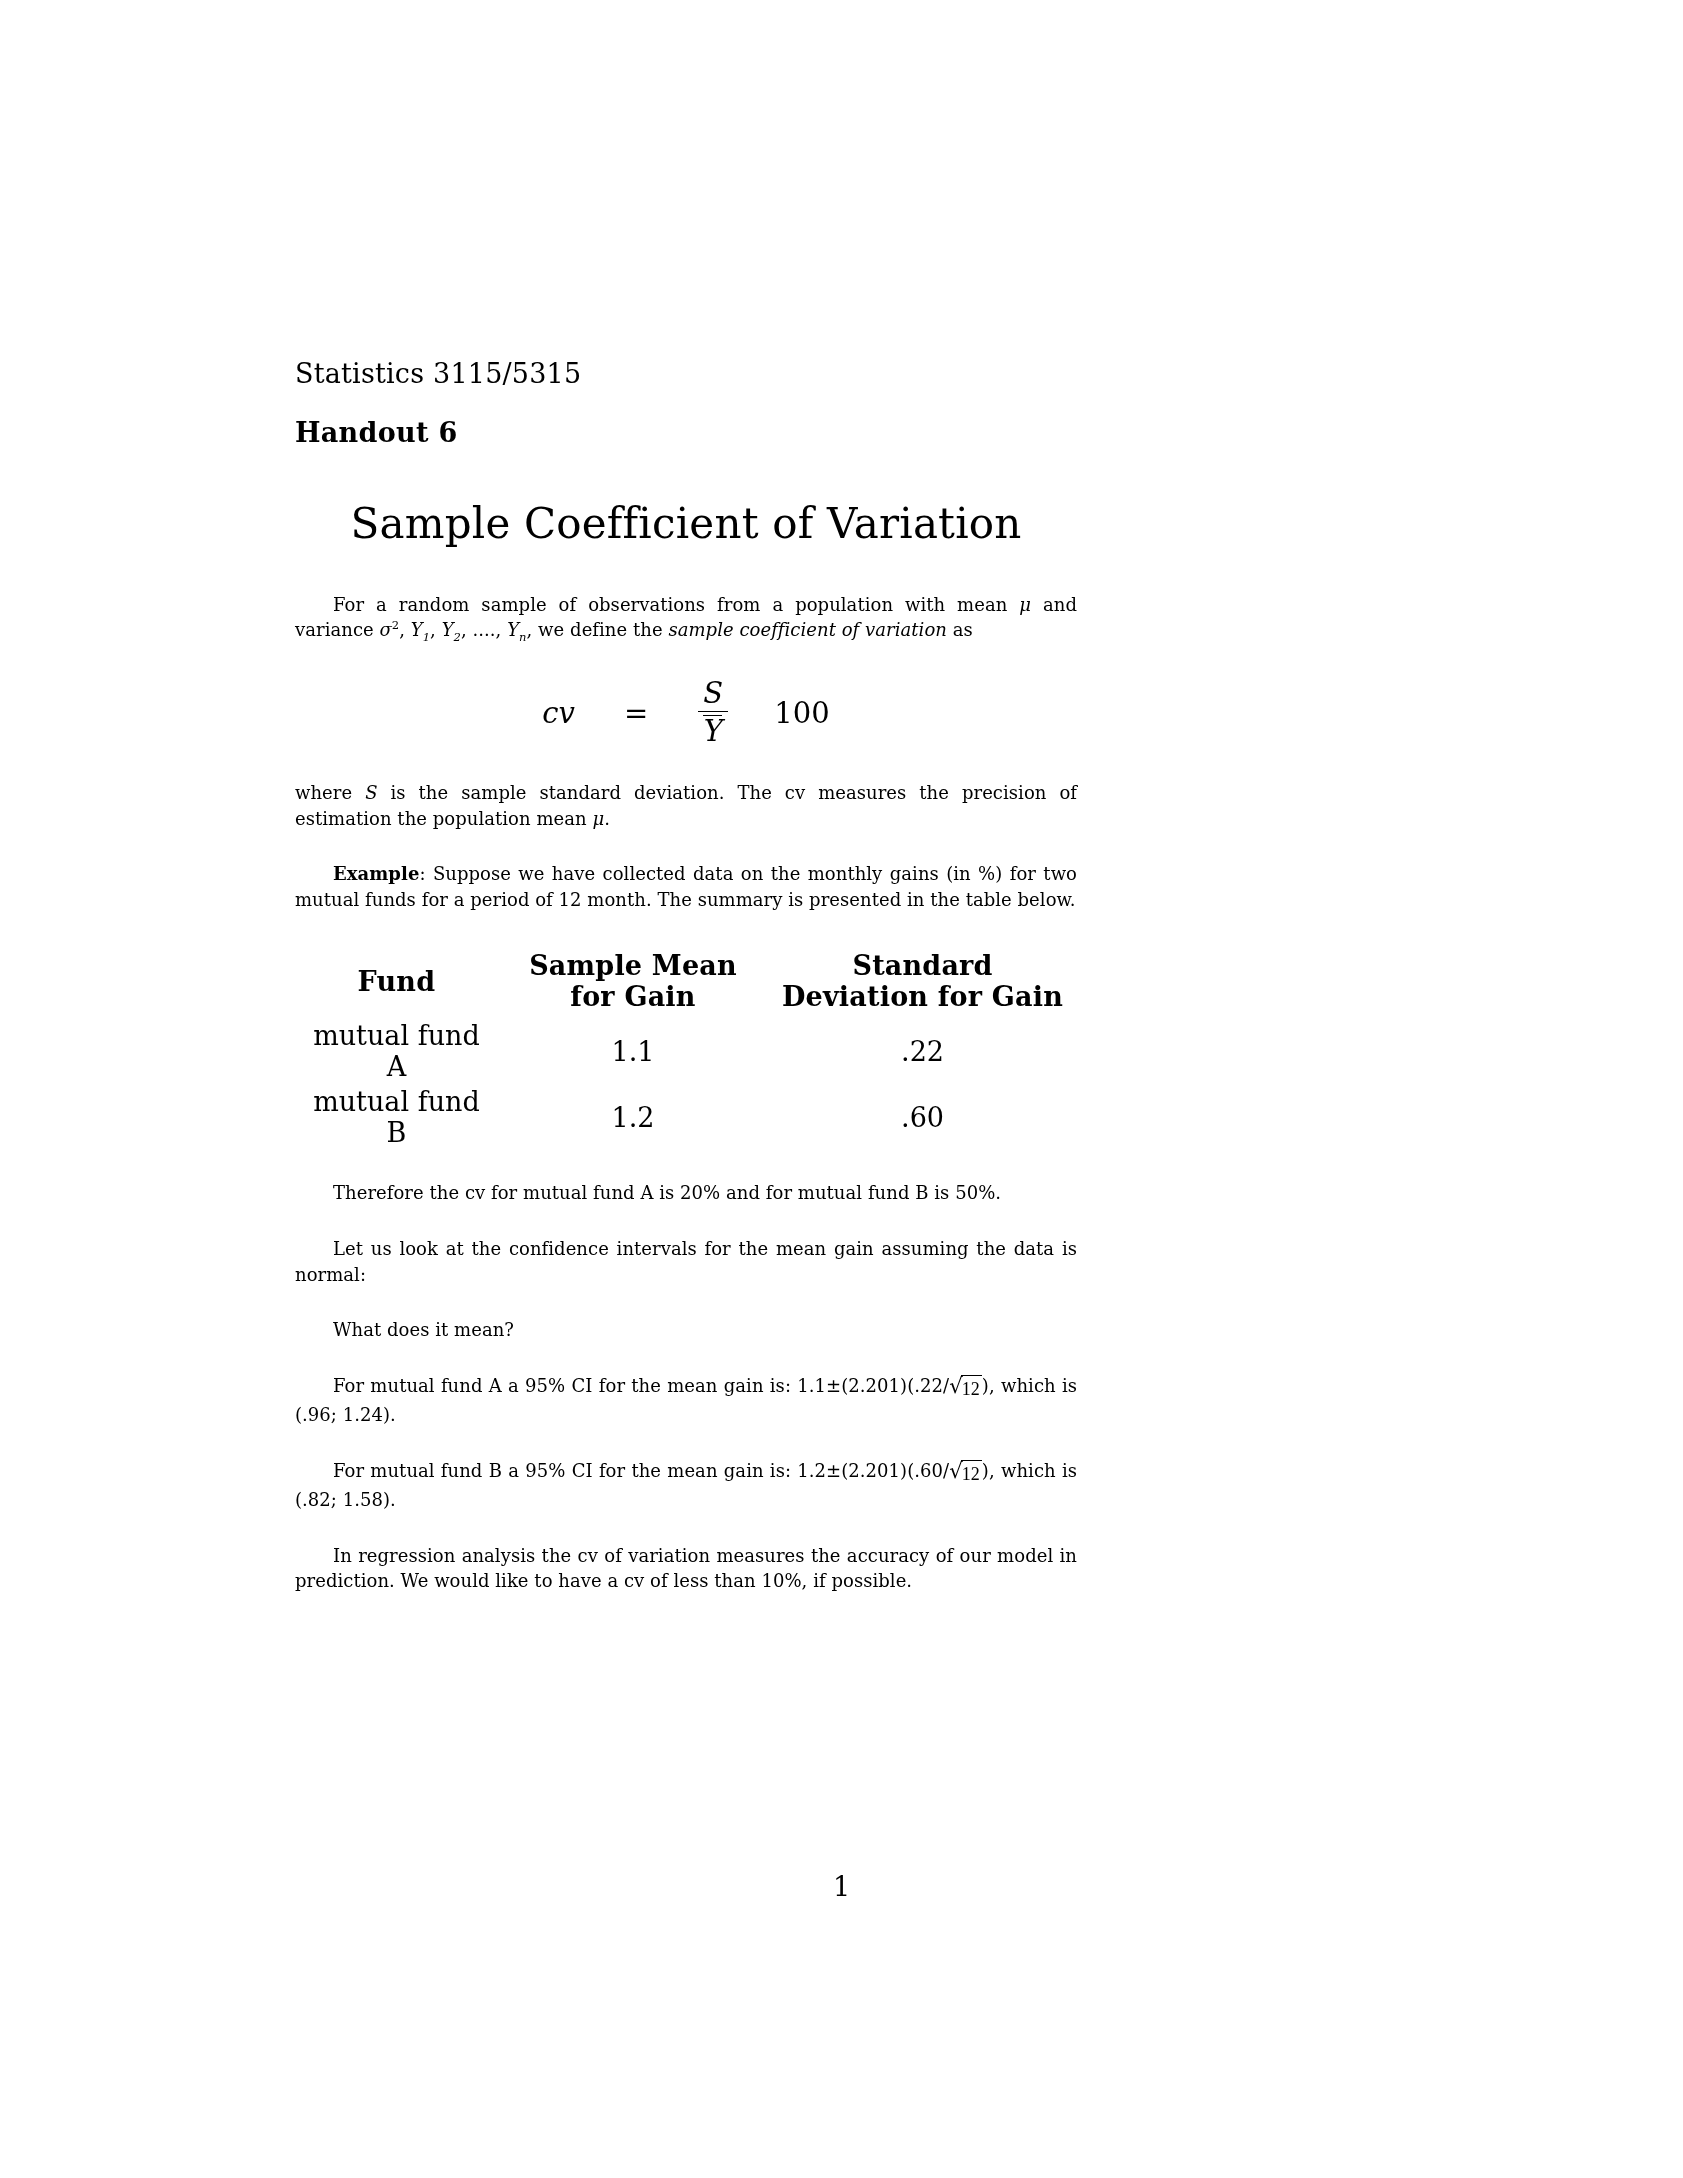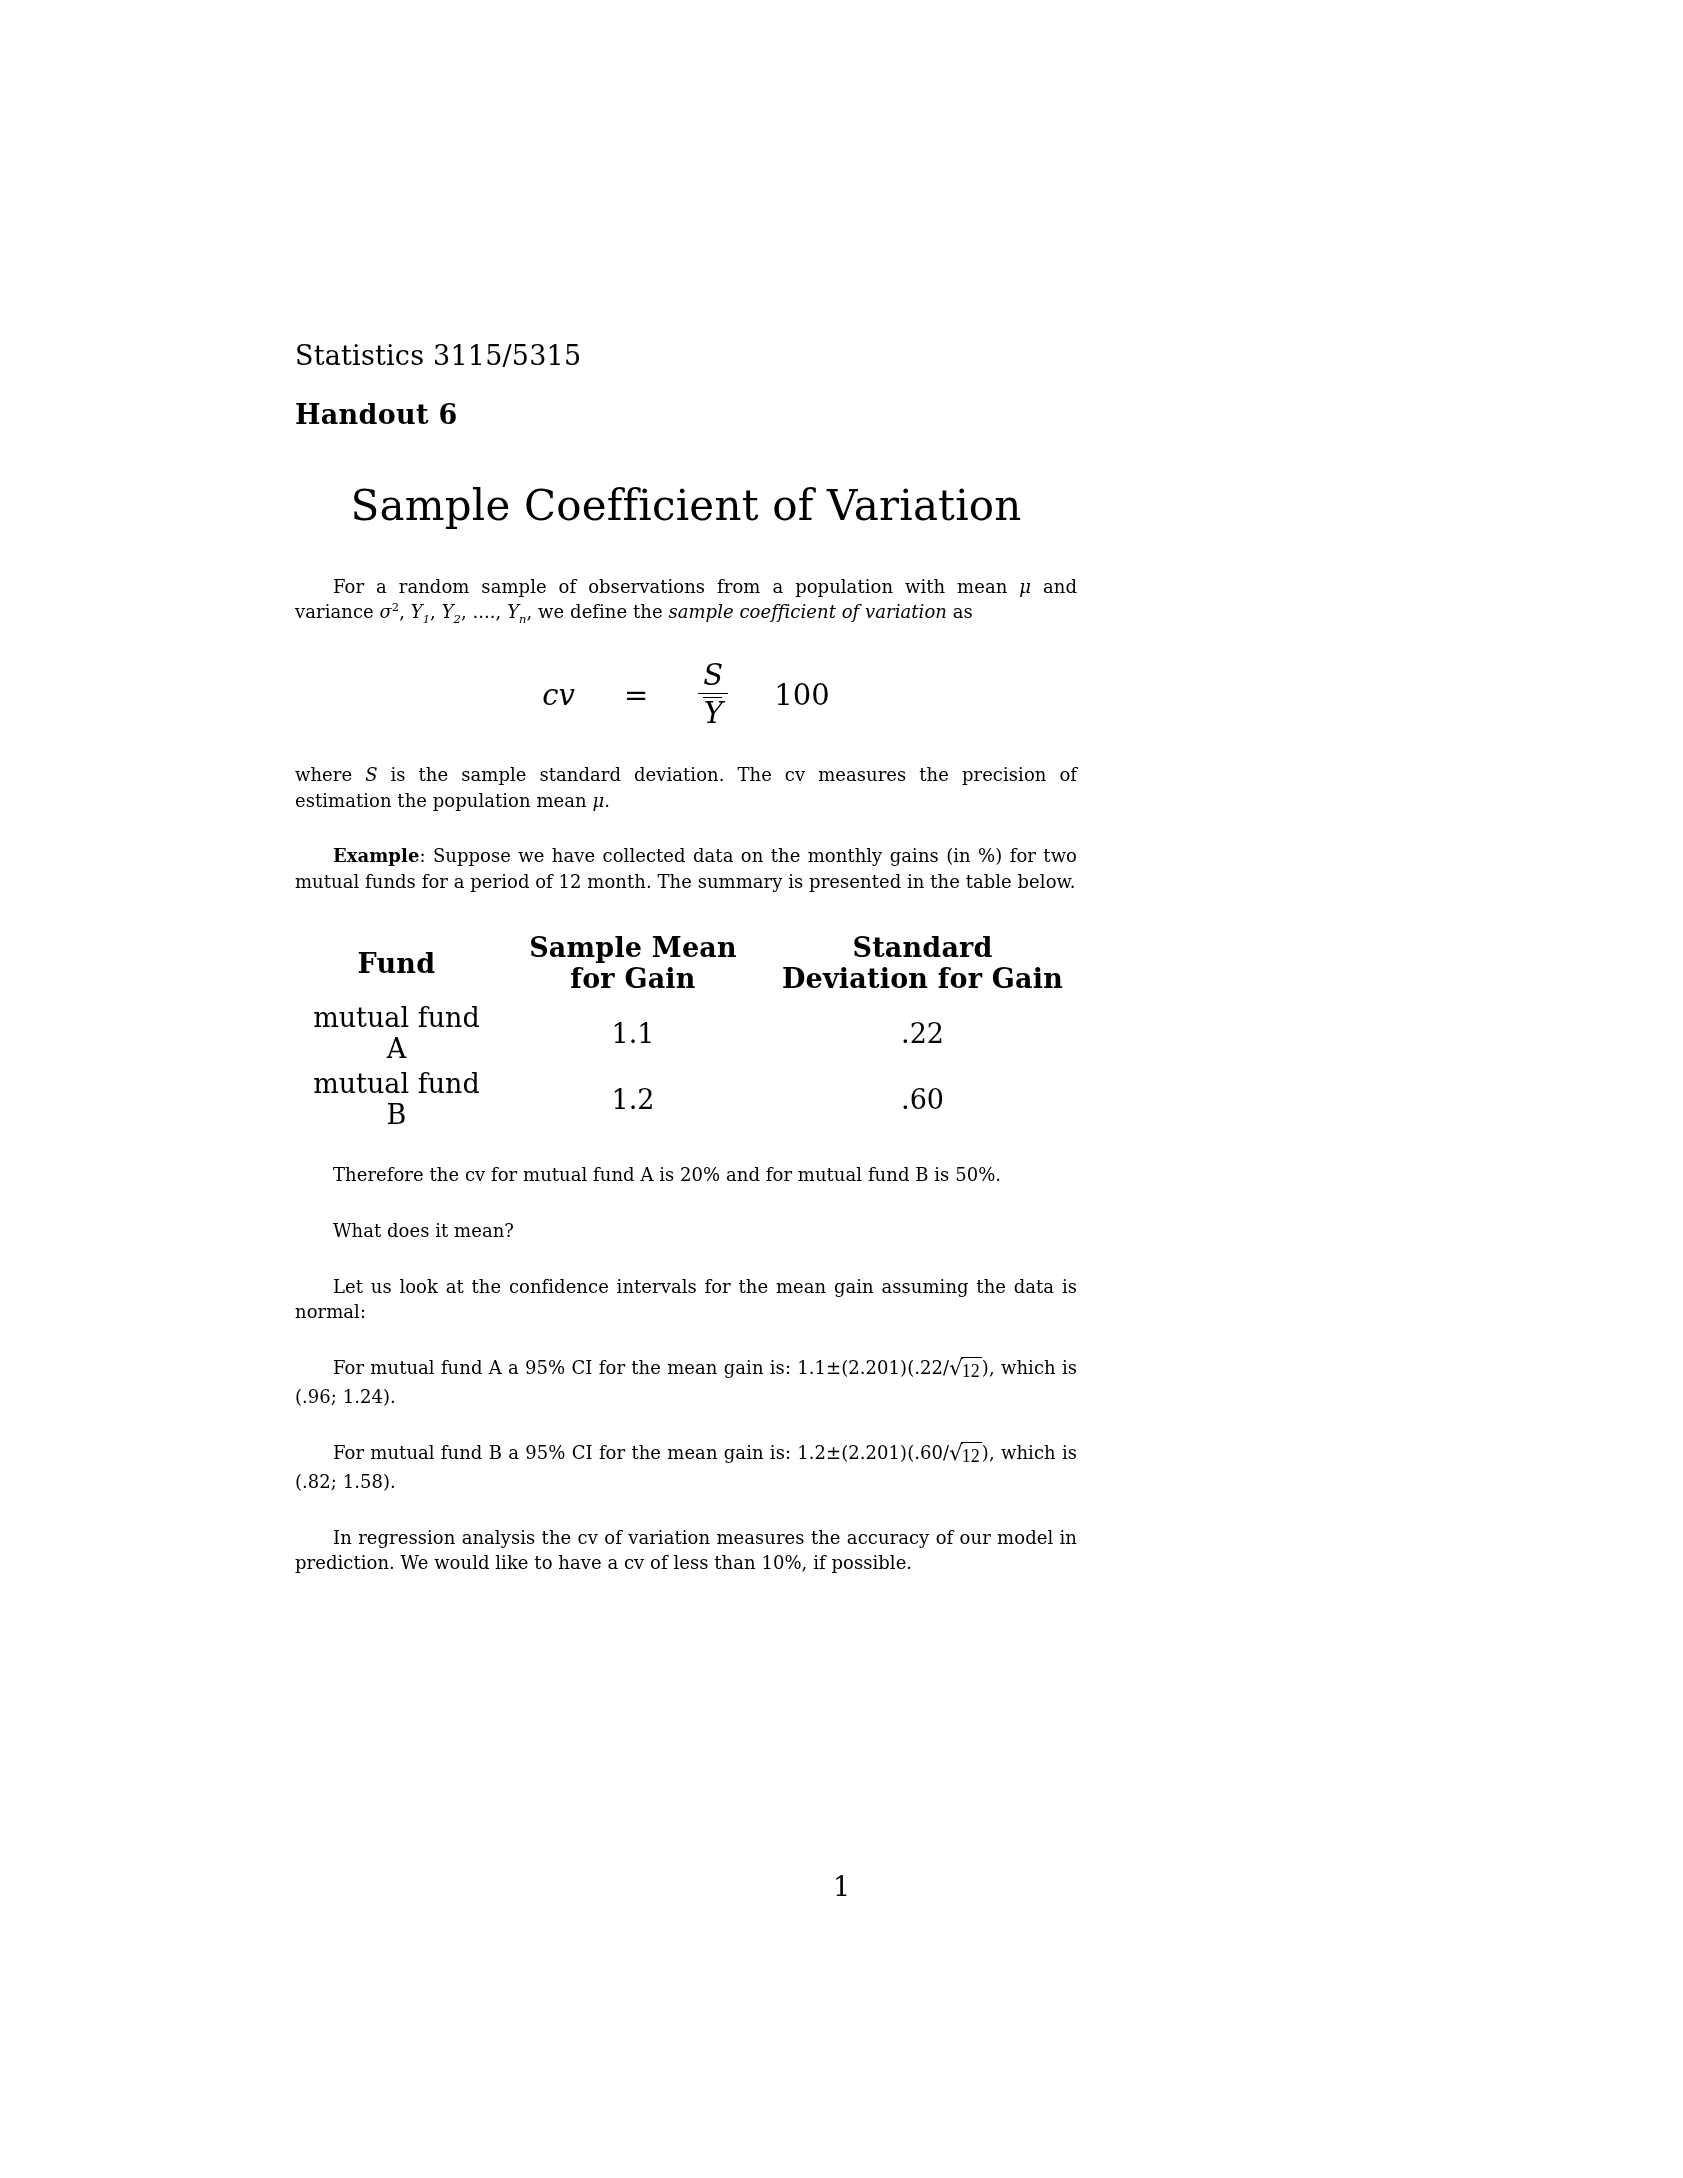--- a/index.html
+++ b/index.html
@@ -18,21 +18,21 @@
   .page {
     position: absolute;
     left: 0; top: 0;
     width: 1683px;
     height: 2178px;
   }
   
   .textblock {
     position: absolute;
     left: 295px;
-    top: 339px;
+    top: 357px;
     width: 782px;
   }
   .courseline {
     font-size: 27px;
     line-height: 1.25;
     letter-spacing: 0.2px;
   }
   .handout {
     text-align: left;
     font-weight: bold;
@@ -228,23 +228,23 @@
         <tr>
           <td class="c1">mutual fund B</td>
           <td class="c2">1.2</td>
           <td class="c3">.60</td>
         </tr>
       </tbody>
     </table>
 
     <p class="body gap"><span class="indent"></span><span>Therefore the cv for mutual fund A is 20% and for mutual fund B is 50%.</span></p>
 
+    <p class="body gap"><span class="indent"></span><span>Let us look at the confidence intervals for the mean gain assuming the data is normal:</span></p>
+
     <p class="body gap"><span class="indent"></span><span>What does it mean?</span></p>
-
-    <p class="body gap"><span class="indent"></span><span>Let us look at the confidence intervals for the mean gain assuming the data is normal:</span></p>
 
     <p class="body gap"><span class="indent"></span><span>For mutual fund A a 95% CI for the mean gain is: </span><span>1.1</span><span>±</span><span>(2.201)</span><span>(</span><span>.22</span><span>/</span><span class="sqrt">
           <span class="radical">√</span>
           <span class="radicand">12</span>
         </span><span>)</span><span>,</span> <span>which is (.96; 1.24).</span></p>
 
     <p class="body gap"><span class="indent"></span><span>For mutual fund B a 95% CI for the mean gain is: </span><span>1.2</span><span>±</span><span>(2.201)</span><span>(</span><span>.60</span><span>/</span><span class="sqrt">
           <span class="radical">√</span>
           <span class="radicand">12</span>
         </span><span>)</span><span>,</span> <span>which is (.82; 1.58).</span></p>

